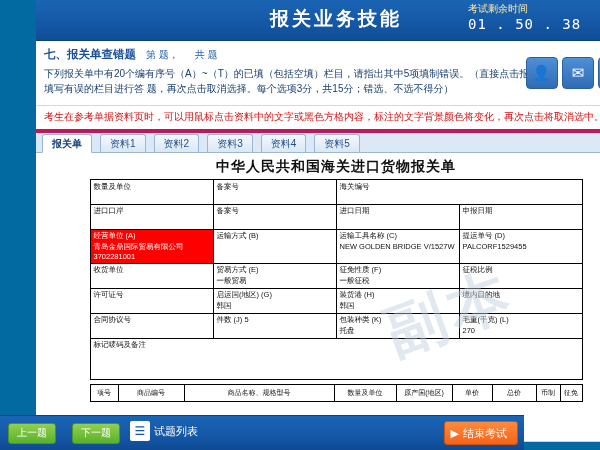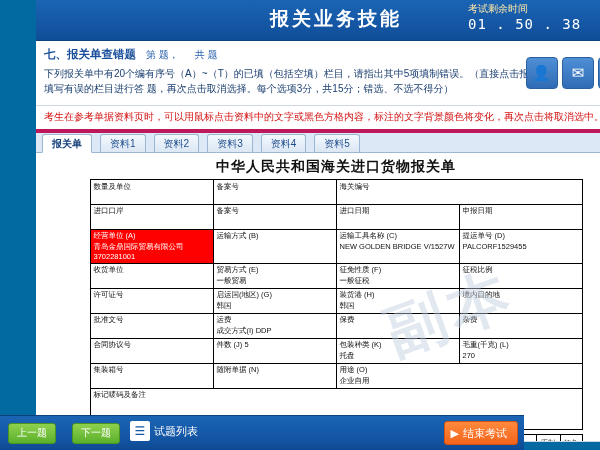--- a/index.html
+++ b/index.html
@@ -420,59 +420,32 @@
         <td>
           <span class="lbl"><span>装货港</span> <span>(H)</span></span>
           <span class="val">韩国</span>
         </td>
         <td>
               <span class="lbl">境内目的地</span>
             </td>
       </tr>
       <tr>
         <td>
-              <span class="lbl">批准文号</span>
-            </td>
-        <td>
-              <span class="lbl">运费</span>
-              <span class="val">成交方式(I)  DDP</span>
-            </td>
-        <td>
-              <span class="lbl">保费</span>
-            </td>
-        <td>
-              <span class="lbl">杂费</span>
-            </td>
-      </tr>
-      <tr>
-        <td>
               <span class="lbl">合同协议号</span>
             </td>
         <td>
           <span class="lbl"><span>件数</span> <span>(J)  5</span></span>
         </td>
         <td>
           <span class="lbl"><span>包装种类</span> <span>(K)</span></span>
           <span class="val">托盘</span>
         </td>
         <td>
           <span class="lbl"><span>毛重(千克)</span> <span>(L)</span></span>
           <span class="val">270</span>
-        </td>
-      </tr>
-      <tr>
-        <td>
-              <span class="lbl">集装箱号</span>
-            </td>
-        <td>
-          <span class="lbl"><span>随附单据</span> <span>(N)</span></span>
-        </td>
-        <td colspan="2">
-          <span class="lbl"><span>用途</span> <span>(O)</span></span>
-          <span class="val">企业自用</span>
         </td>
       </tr>
       <tr>
         <td colspan="4" style="height:38px">
               <span class="lbl">标记唛码及备注</span>
             </td>
       </tr>
     </tbody>
       </table>
 

